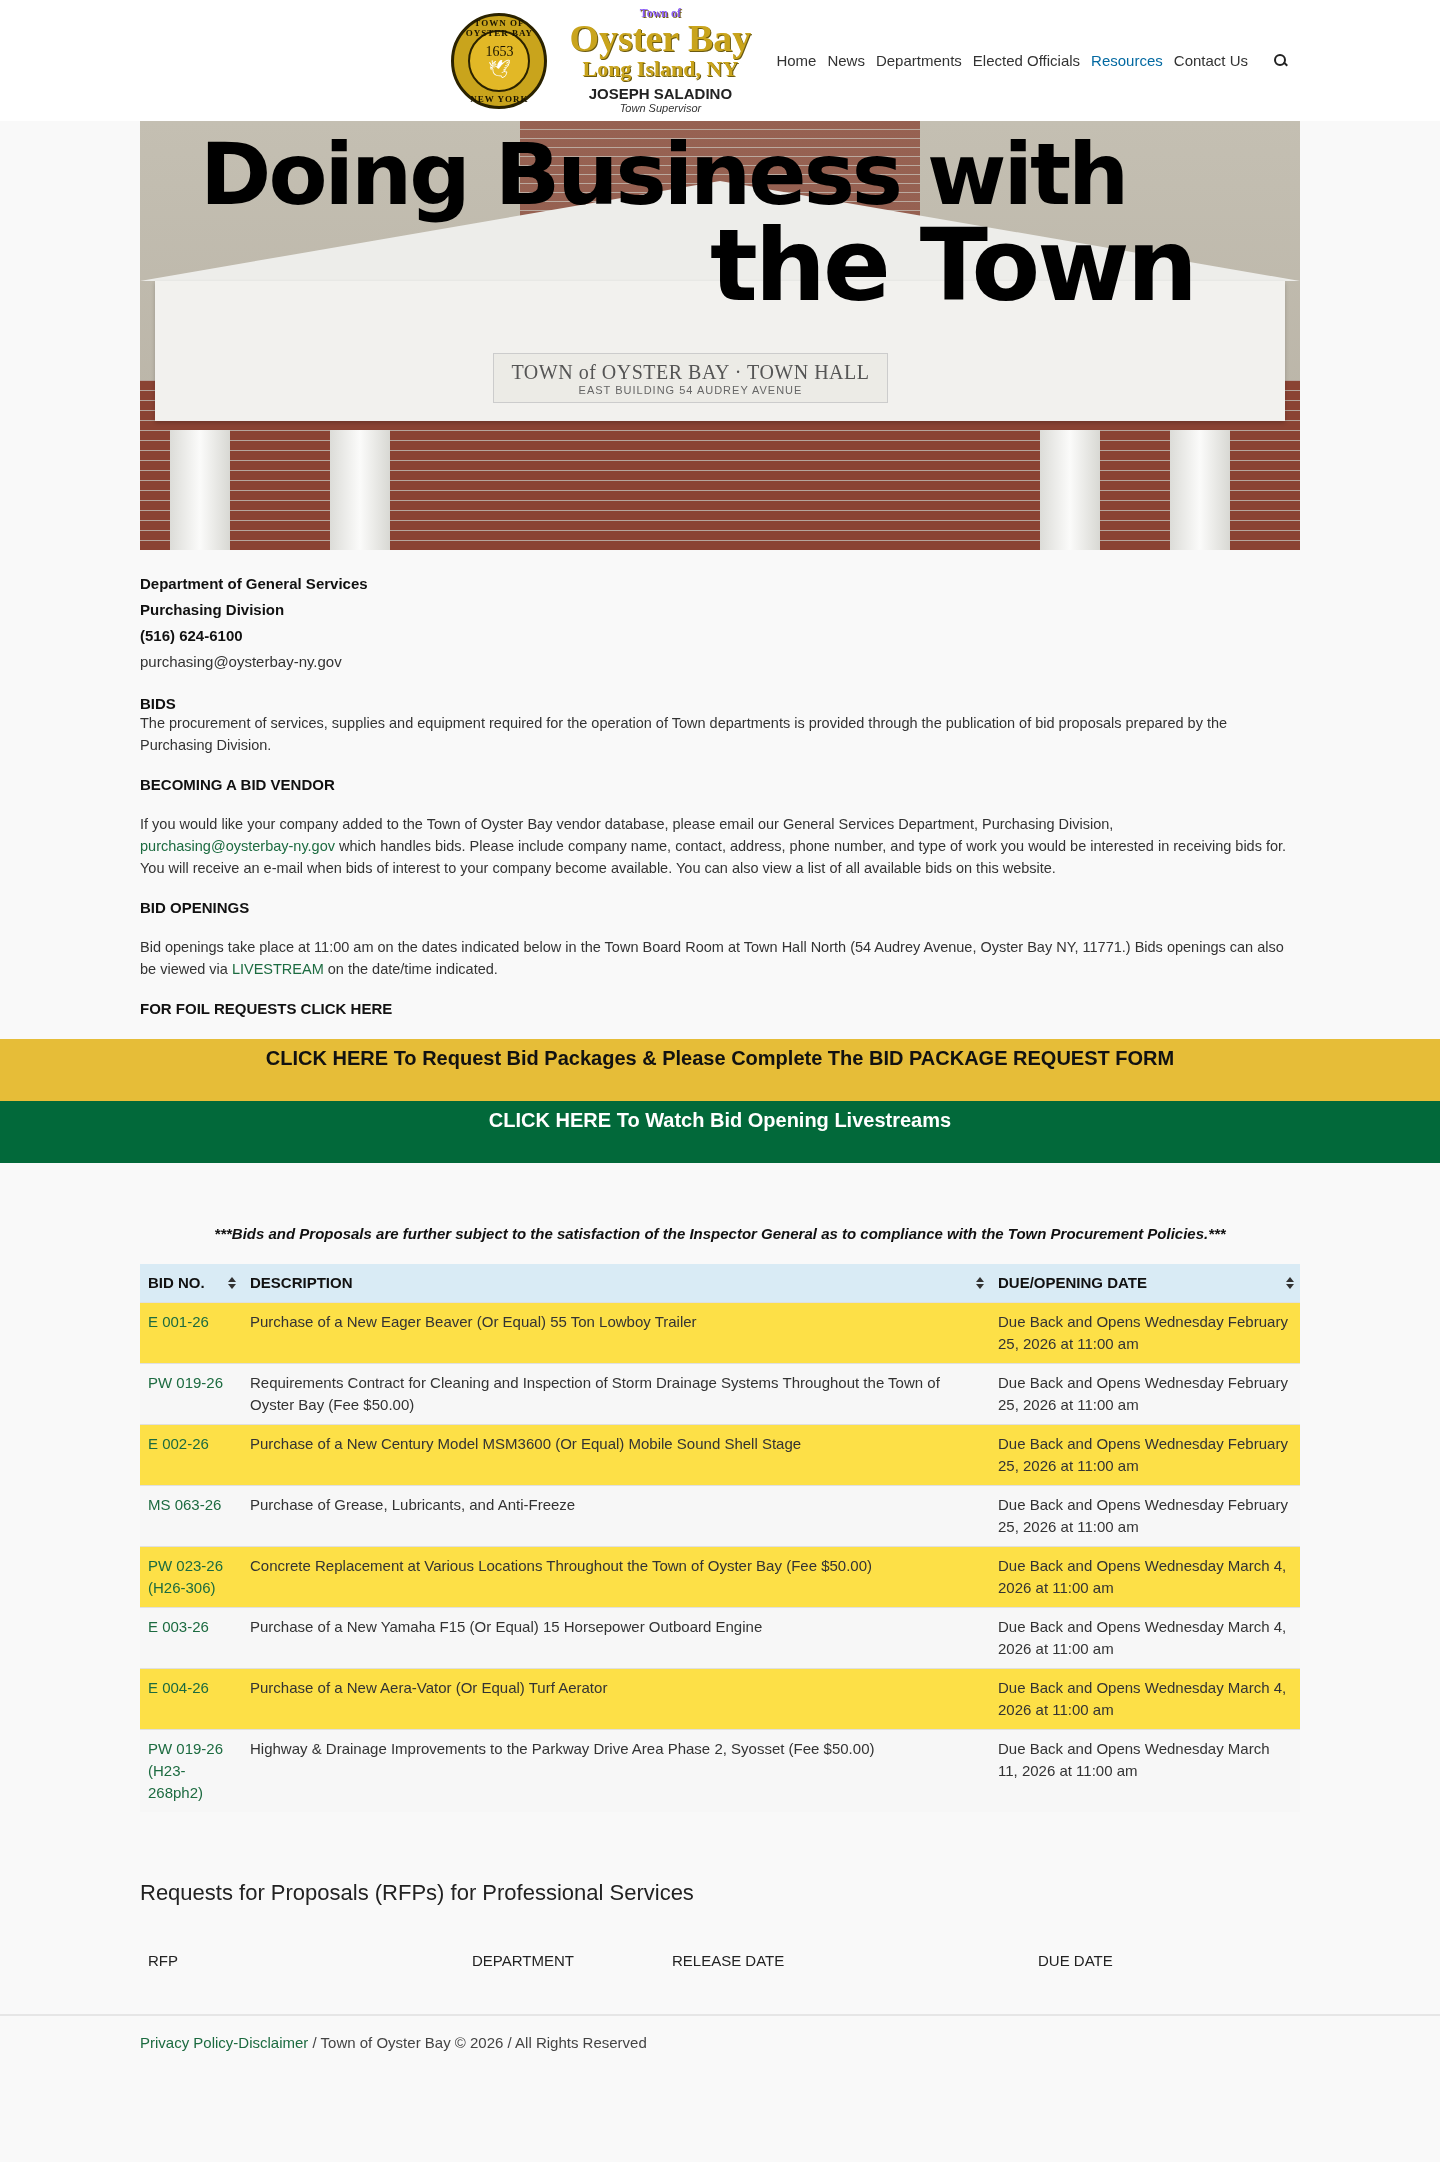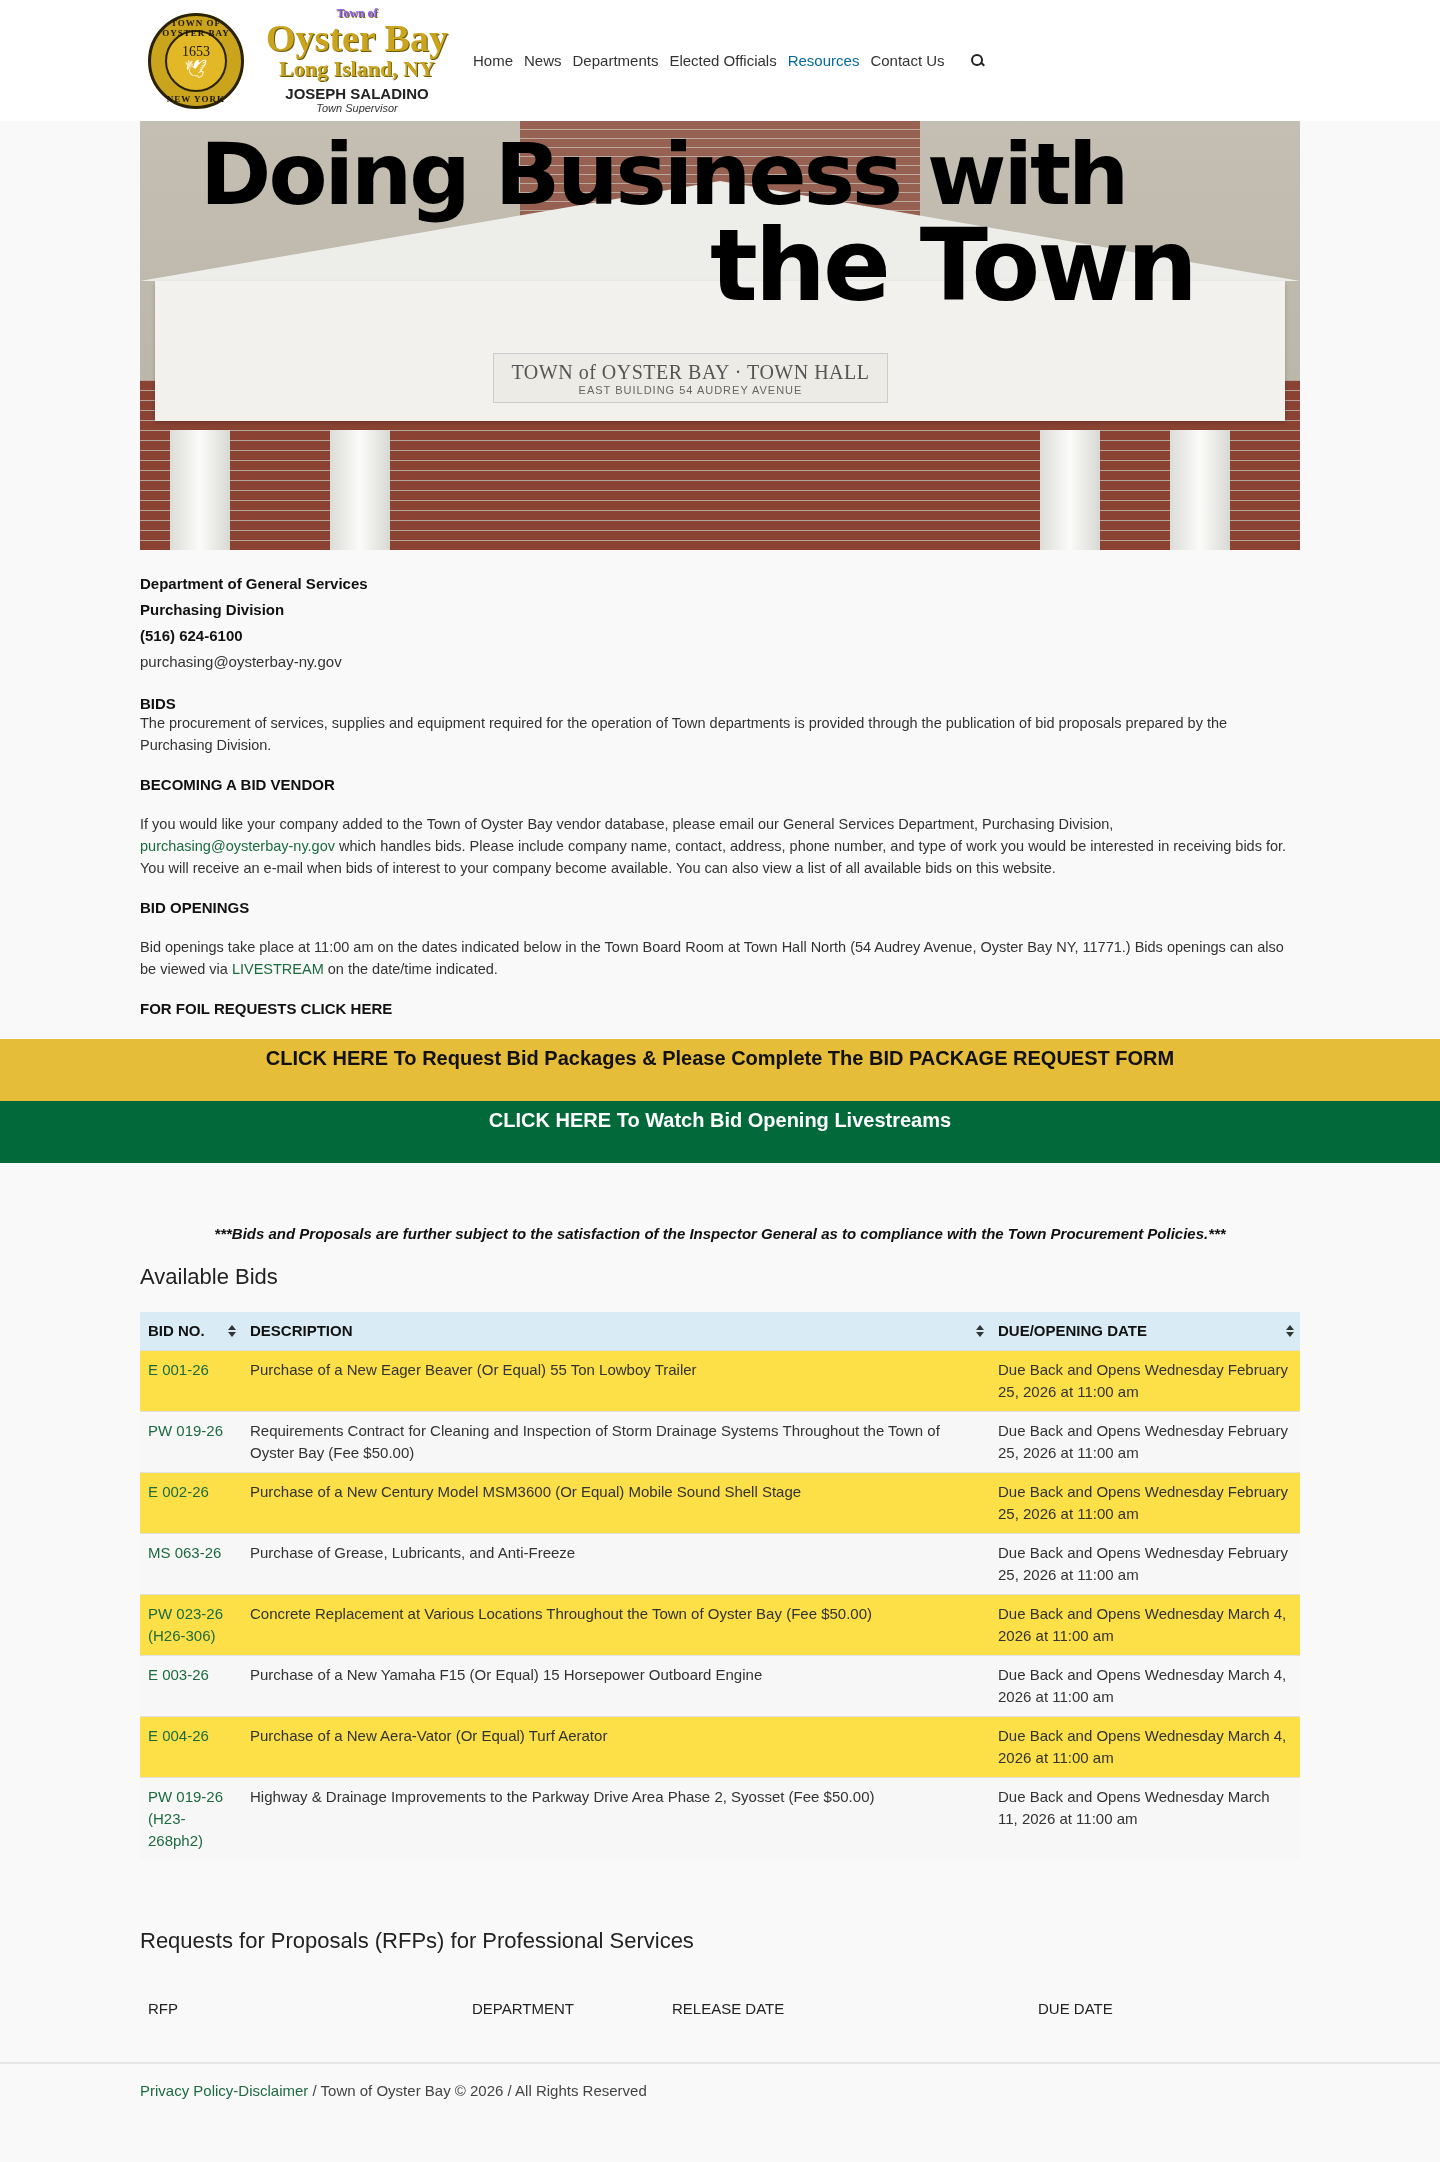--- a/index.html
+++ b/index.html
@@ -2,21 +2,21 @@
 <html><head>
 <meta charset="utf-8">
 <style>
   * { box-sizing: border-box; margin: 0; padding: 0; }
   html, body { width: 1440px; background: #f9f9f9; }
   body { font-family: "Liberation Sans", sans-serif; color: #333; font-size: 15px; }
   a { text-decoration: none; }
 
   
   .header { background: #ffffff; height: 121px; position: relative; }
-  .header-inner { width: 1160px; margin: 0 auto; height: 121px; position: relative; display: flex; align-items: center; justify-content: flex-start; }
+  .header-inner { width: 1160px; margin: 0 auto; height: 121px; position: relative; display: flex; align-items: center; justify-content: flex-end; }
   .logo { display: flex; align-items: center; height: 121px; }
   .seal { width: 96px; height: 96px; border-radius: 50%; background: #c9a41c; border: 3px solid #2a2200; position: relative; display: flex; align-items: center; justify-content: center; margin-left: 8px; }
   .seal-inner { width: 62px; height: 62px; border-radius: 50%; background: #e2b826; border: 2px solid #2a2200; display: flex; flex-direction: column; align-items: center; justify-content: center; }
   .seal-year { font-family: "Liberation Serif", serif; font-size: 14px; color: #1a1400; }
   .seal-bird { font-size: 18px; color: #fff; line-height: 1; }
   .seal-ring-text { position: absolute; top: 2px; left: 0; width: 100%; text-align: center; font-family: "Liberation Serif", serif; font-size: 9px; font-weight: bold; color: #1a1400; letter-spacing: 1px; }
   .seal-ring-bottom { position: absolute; bottom: 2px; left: 0; width: 100%; text-align: center; font-family: "Liberation Serif", serif; font-size: 9px; font-weight: bold; color: #1a1400; letter-spacing: 1px; }
   .logo-text { margin-left: 8px; text-align: center; width: 210px; }
   .logo-town-of { font-family: "Liberation Serif", serif; font-weight: bold; color: #8b5cf6; font-size: 12px; line-height: 1; text-shadow: 1px 1px 0 #6b5a10; }
   .logo-oyster { font-family: "Liberation Serif", serif; font-weight: bold; color: #c9a41c; font-size: 38px; line-height: 1; text-shadow: 1px 1px 0 #6b5a10; }
@@ -149,21 +149,20 @@
   <p class="para" style="margin-top:20px"><span>Bid openings take place at 11:00 am on the dates indicated below in the Town Board Room at Town Hall North (54 Audrey Avenue, Oyster Bay NY, 11771.) Bids openings can also be viewed via </span><a class="green">LIVESTREAM</a><span> on the date/time indicated.</span></p>
 
   <a class="section-h" style="display:block;margin-top:20px;">FOR FOIL REQUESTS CLICK HERE</a>
 </main>
 
 <a class="banner banner-yellow" style="display:block">CLICK HERE To Request Bid Packages &amp; Please Complete The BID PACKAGE REQUEST FORM</a>
 <a class="banner banner-green" style="display:block">CLICK HERE To Watch Bid Opening Livestreams</a>
 
 <section class="content">
   <p class="notice">***Bids and Proposals are further subject to the satisfaction of the Inspector General as to compliance with the Town Procurement Policies.***</p>
-  <h2 class="avail-title" style="font-weight:normal">Available Bids</h2>
 
   <table class="bids">
     <thead>
       <tr>
         <th><span>BID NO.</span><span class="sort-icon"></span></th>
         <th><span>DESCRIPTION</span><span class="sort-icon"></span></th>
         <th><span>DUE/OPENING DATE</span><span class="sort-icon"></span></th>
       </tr>
     </thead>
     <tbody>

